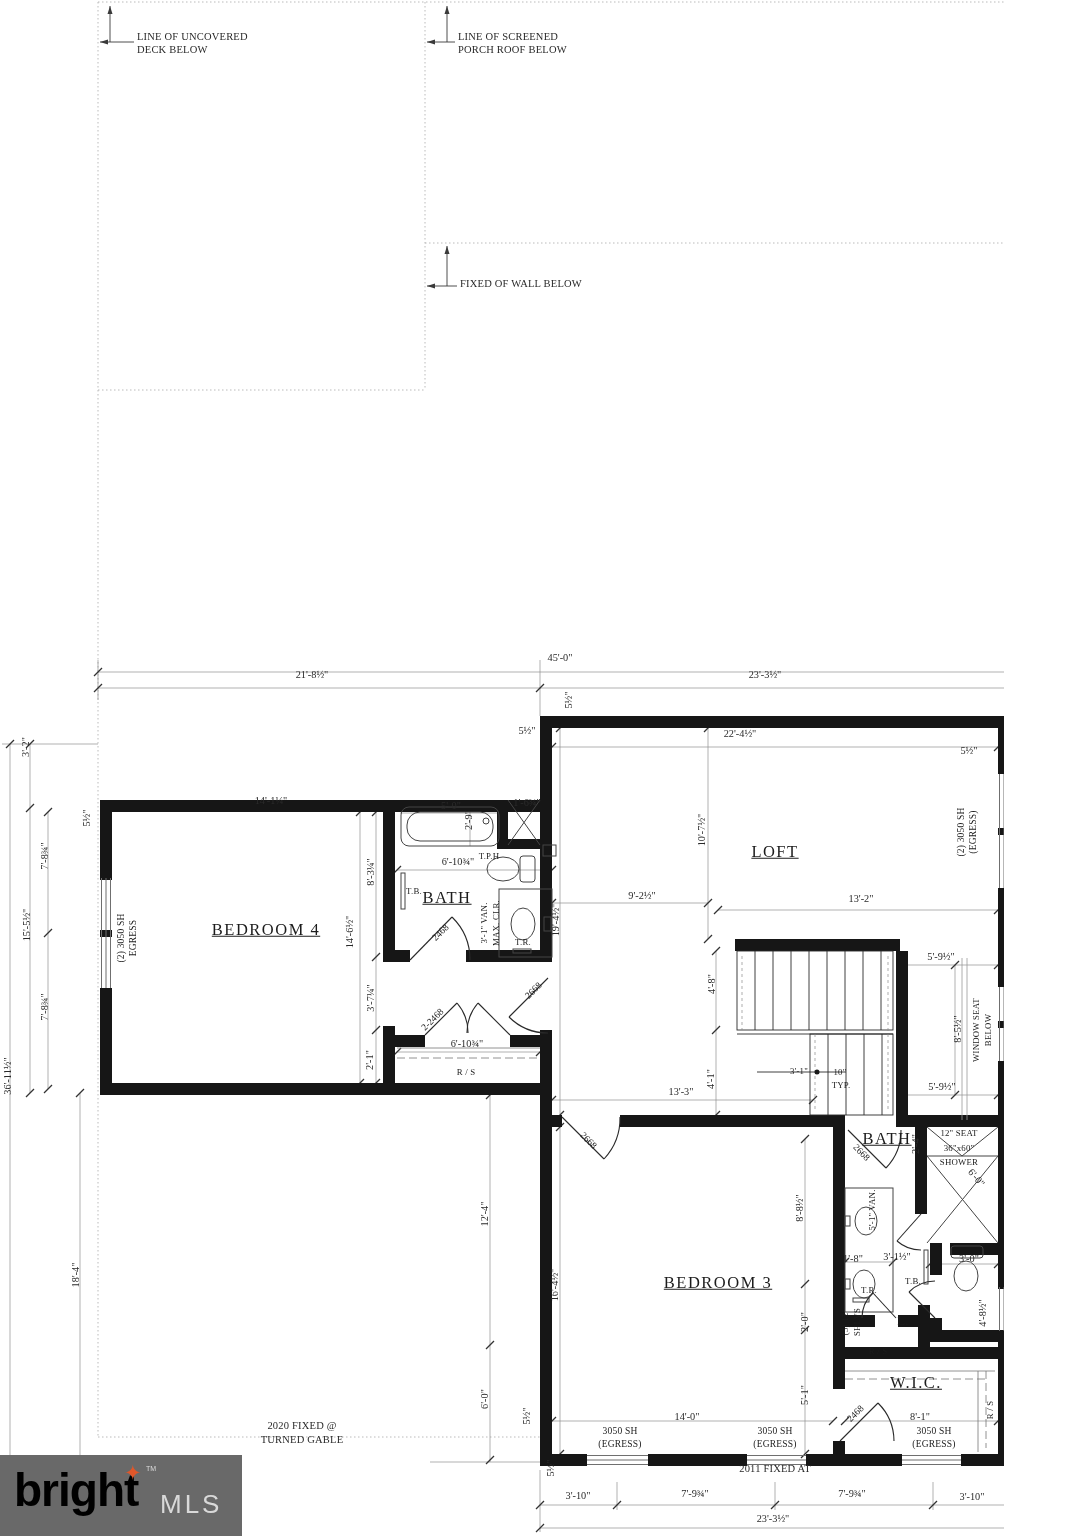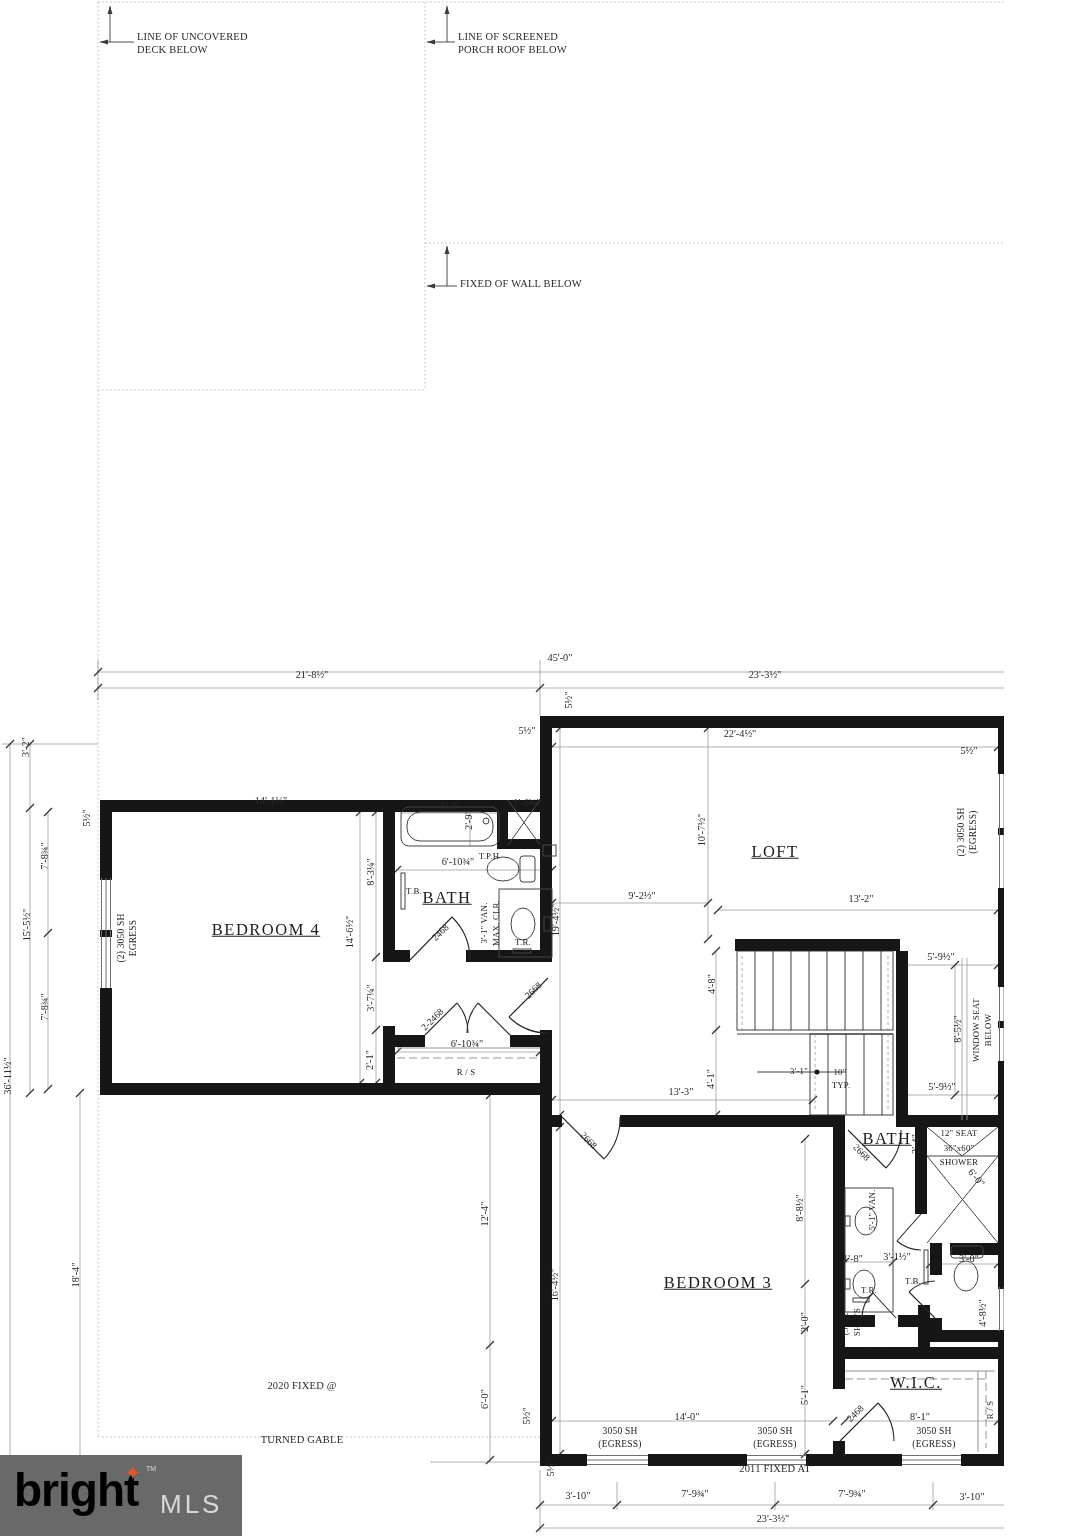--- a/index.html
+++ b/index.html
@@ -367,21 +367,21 @@
         <path d="M897,1241 A36,36 0 0 0 921,1250"></path>
   </g>
 </svg>
 
 <div id="labels">
       <div class="lbl annotations la" style="left: 137px; top: 37px;">LINE OF UNCOVERED</div>
       <div class="lbl annotations la" style="left: 137px; top: 50px;">DECK BELOW</div>
       <div class="lbl annotations la" style="left: 458px; top: 37px;">LINE OF SCREENED</div>
       <div class="lbl annotations la" style="left: 458px; top: 50px;">PORCH ROOF BELOW</div>
       <div class="lbl annotations la" style="left: 460px; top: 284px;">FIXED OF WALL BELOW</div>
-      <div class="lbl annotations" style="left: 302px; top: 1386px; text-align: right;">2020 FIXED @</div>
+      <div class="lbl annotations" style="left: 302px; top: 1426px; text-align: right;">2020 FIXED @</div>
       <div class="lbl annotations" style="left: 302px; top: 1440px;">TURNED GABLE</div>
       <div class="lbl annotations" style="left: 775px; top: 1469px;">2011 FIXED AT</div>
       <div class="lbl rooms" style="left: 266px; top: 930px;">BEDROOM 4</div>
       <div class="lbl rooms" style="left: 447px; top: 898px;">BATH</div>
       <div class="lbl rooms" style="left: 775px; top: 852px;">LOFT</div>
       <div class="lbl rooms" style="left: 718px; top: 1283px;">BEDROOM 3</div>
       <div class="lbl rooms" style="left: 887px; top: 1139px;">BATH</div>
       <div class="lbl rooms" style="left: 916px; top: 1383px;">W.I.C.</div>
       <div class="lbl windows" style="left: 122px; top: 938px; transform: translate(-50%, -50%) rotate(-90deg);">(2) 3050 SH</div>
       <div class="lbl windows" style="left: 134px; top: 938px; transform: translate(-50%, -50%) rotate(-90deg);">EGRESS</div>

